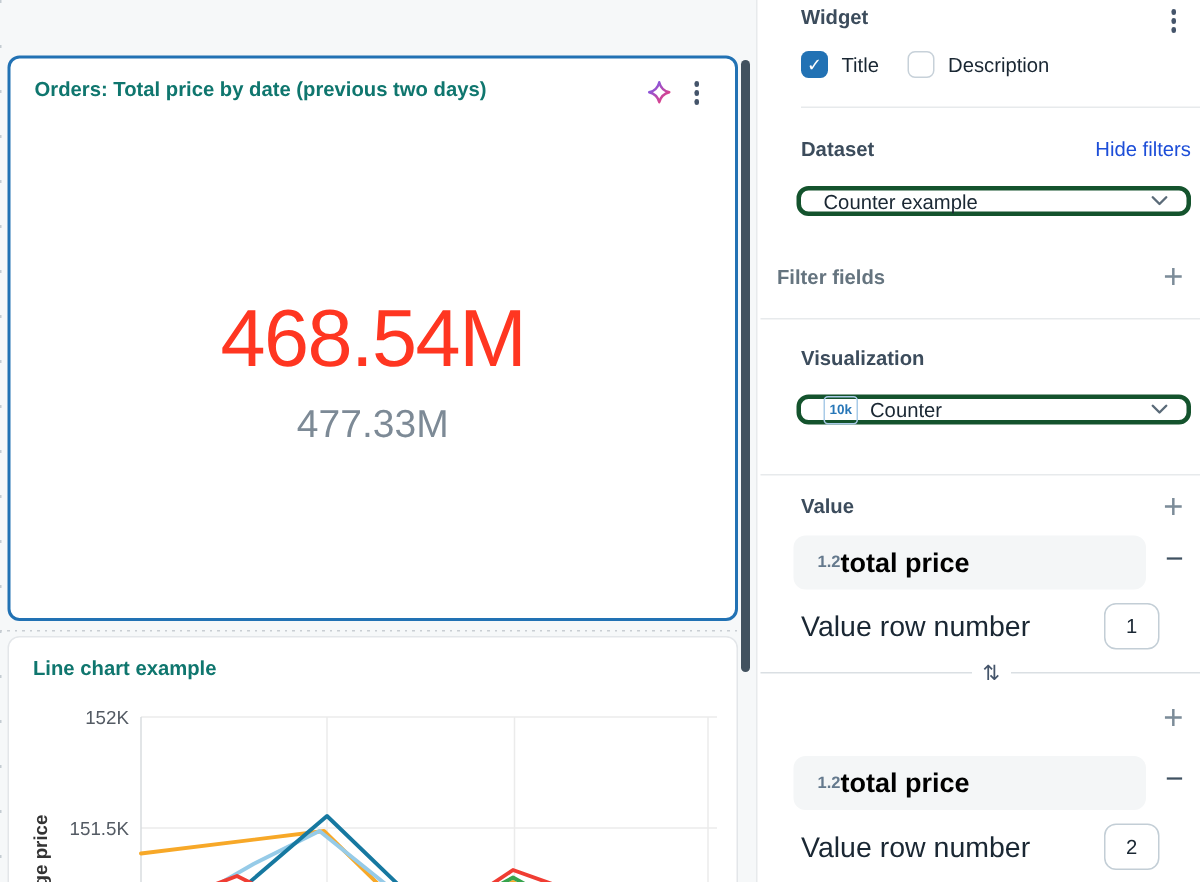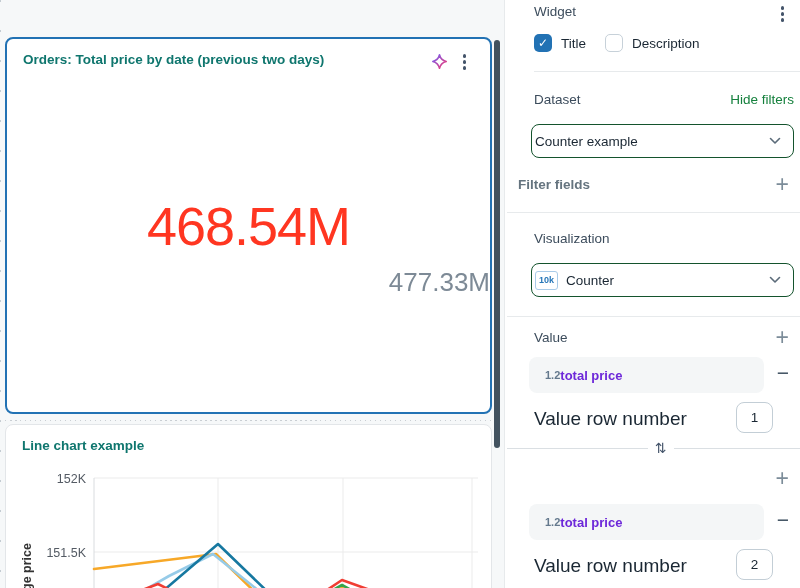--- a/index.html
+++ b/index.html
@@ -18,53 +18,53 @@
   .card1 { left:5px; top:37px; width:487px; height:377px; border:2px solid #2272b4; }
   .card2 { left:5px; top:424px; width:487px; height:200px; border:1px solid #e3e6e9; }
 
   .widget-title { position:absolute; left:16px; top:13px; font-size:13.5px; font-weight:bold; color:#0f766e; }
   .card1-icons { position:absolute; top:13px; right:22px; display:flex; align-items:center; gap:13px; }
   .kebab { display:flex; flex-direction:column; gap:2.5px; align-items:center; cursor:pointer; padding:2px; }
   .kebab i { width:3.5px; height:3.5px; border-radius:50%; background:#44546a; }
 
   .counter-value { position:absolute; left:0; top:156px; width:100%; text-align:center;
     font-size:54px; line-height:62px; font-weight:500; letter-spacing:-1px; }
-  .counter-target { position:absolute; left:0; top:228px; width:100%; text-align:right;
+  .counter-target { position:absolute; left:0; top:228px; width:100%; text-align:center;
     font-size:26px; line-height:30px; font-weight:400; }
 
   .chart-wrap { position:absolute; left:0; top:40px; width:485px; height:160px; overflow:hidden; }
   .chart-wrap svg { display:block; }
 
   
   .panel { position:absolute; left:504px; top:0; width:296px; height:588px; background:#fff; border-left:1px solid #e7eaec; }
   .p-abs { position:absolute; }
-  .heading { font-size:13.5px; font-weight:normal; color:#3c4c5c; }
+  .heading { font-size:13.5px; font-weight:bold; color:#3c4c5c; }
   .subheading { font-size:13.5px; font-weight:bold; color:#65747f; }
   .divider { position:absolute; right:0; height:1px; background:#e7eaec; }
-  .link { font-size:13.5px; color:#15803d; cursor:pointer; }
+  .link { font-size:13.5px; color:#1d4ed8; cursor:pointer; }
   .plus { font-size:23px; font-weight:300; color:#7c8c99; line-height:18px; cursor:pointer; }
   .minus { font-size:21px; font-weight:400; color:#3f5161; line-height:18px; cursor:pointer; }
 
   .checkbox-row { position:absolute; left:29px; top:34px; display:flex; align-items:center; font-size:13.5px; color:#1a2733; }
   .cbox { width:18px; height:18px; border-radius:5px; display:flex; align-items:center; justify-content:center; cursor:pointer; }
   .cbox.checked { background:#2272b4; color:#fff; font-size:12px; font-weight:bold; }
   .cbox.unchecked { background:#fff; border:1.5px solid #c7d1d9; color:transparent; }
   .cbox-label { margin-left:9px; }
   .cbox + .cbox-label + .cbox { margin-left:19px; }
 
-  .select { position:absolute; left:26px; width:263px; height:34px; border:1px solid #14532d; border-radius:8px;
-    background:#fff; display:flex; align-items:center; padding:0 12px 0 3px; cursor:pointer; }
+  .select { position:absolute; left:26px; width:263px; height:20px; border:3px solid #14532d; border-radius:8px;
+    background:#fff; display:flex; align-items:center; padding:0 12px 0 15px; cursor:pointer; }
   .select-text { font-size:13.5px; color:#1a2733; flex:1; }
   .viz-badge { width:23px; height:19px; border:1px solid #a9cbe8; border-radius:3px; color:#2877b8;
     font-size:9px; font-weight:bold; display:flex; align-items:center; justify-content:center; margin-right:8px;text-align:right; }
 
   .field-row { position:absolute; left:24px; width:235px; height:36px; background:#f4f6f7; border-radius:8px;
     display:flex; align-items:center; padding:0 14px 0 16px; }
   .field-type { font-size:11px; font-weight:bold; color:#64798d; }
-  .field-name { font-size:13px; font-weight:bold; color:#6d28d9; }
+  .field-name { font-size:18px; font-weight:bold; color:#000000; }
   .row-minus { position:absolute; left:266px; width:24px; text-align:center; }
 
   .rownum-label { position:absolute; left:29px; font-size:19px; color:#1a2733; }
   .rownum-input { position:absolute; left:231px; width:37px; height:31px; border:1px solid #c3ced6; border-radius:8px;
     text-align:center; font-size:13.5px; color:#1a2733; font-family:inherit; background:#fff; outline:none; }
 
   .swap-divider { position:absolute; left:2px; right:0; top:448px; height:1px; background:#dadfe3; }
   .swap-icon { position:absolute; left:143px; top:440px; background:#fff; padding:0 7px; font-size:14px;
     color:#44546a; cursor:pointer; line-height:16px; }
 

